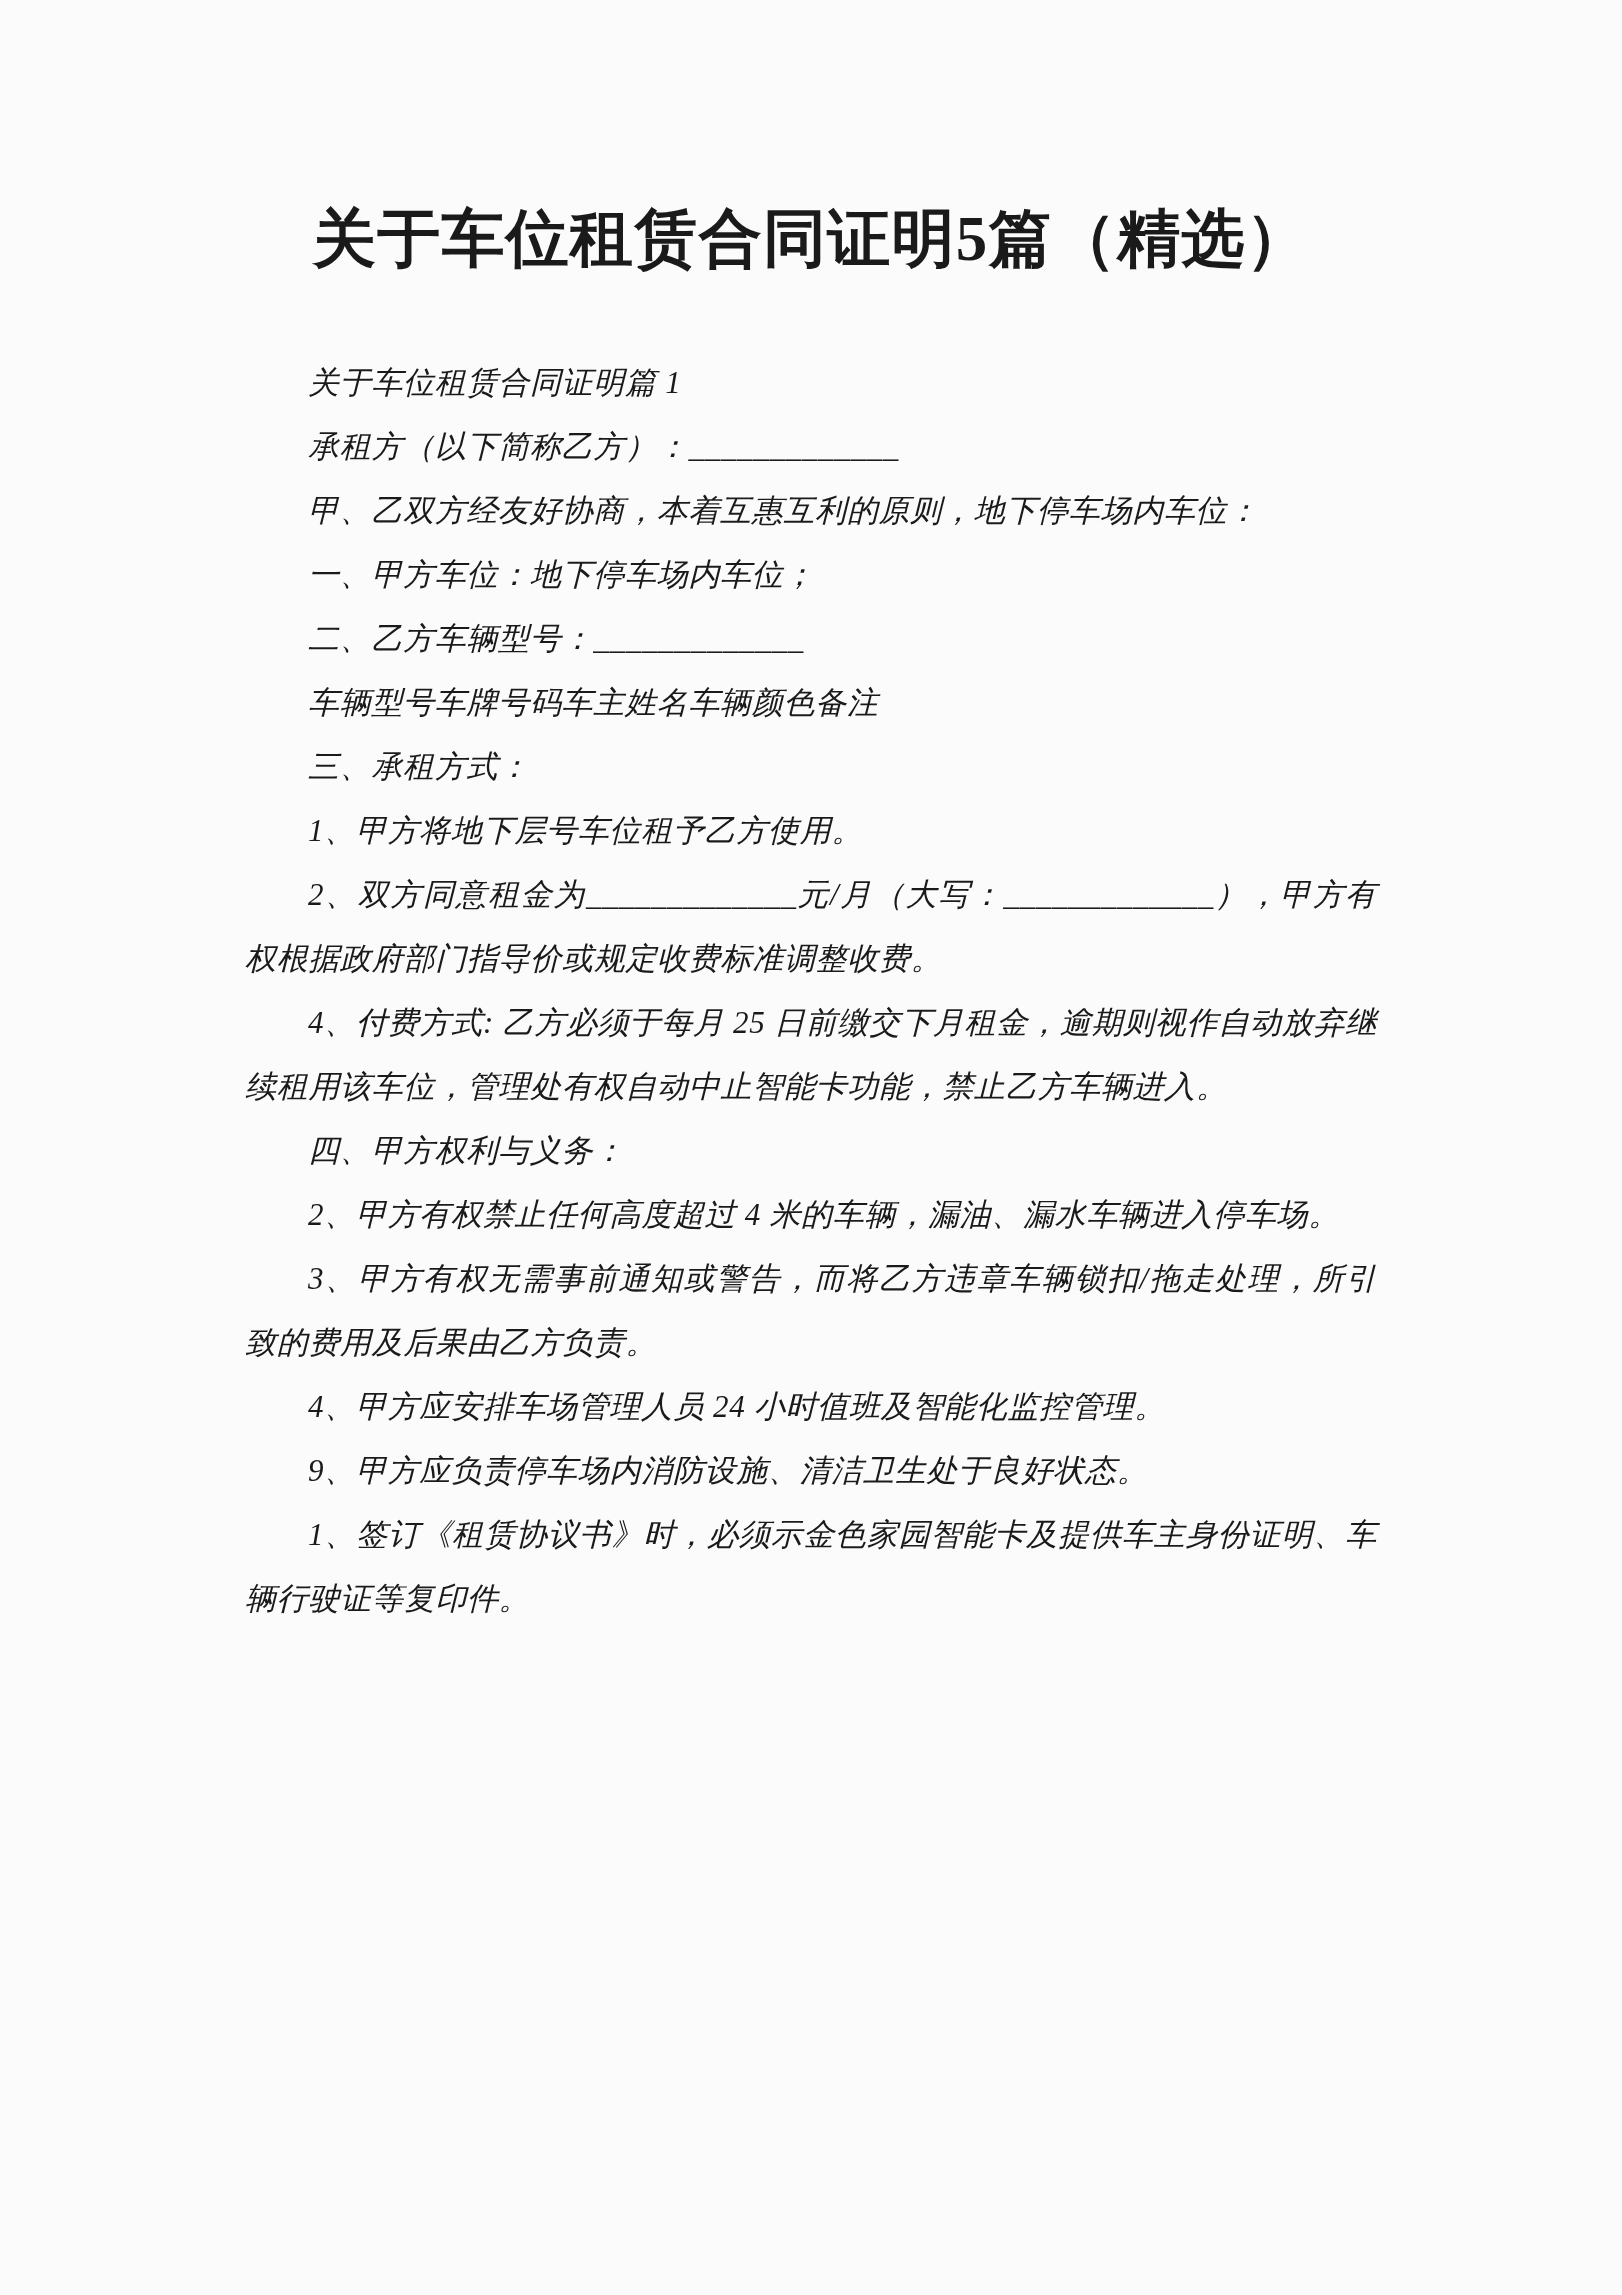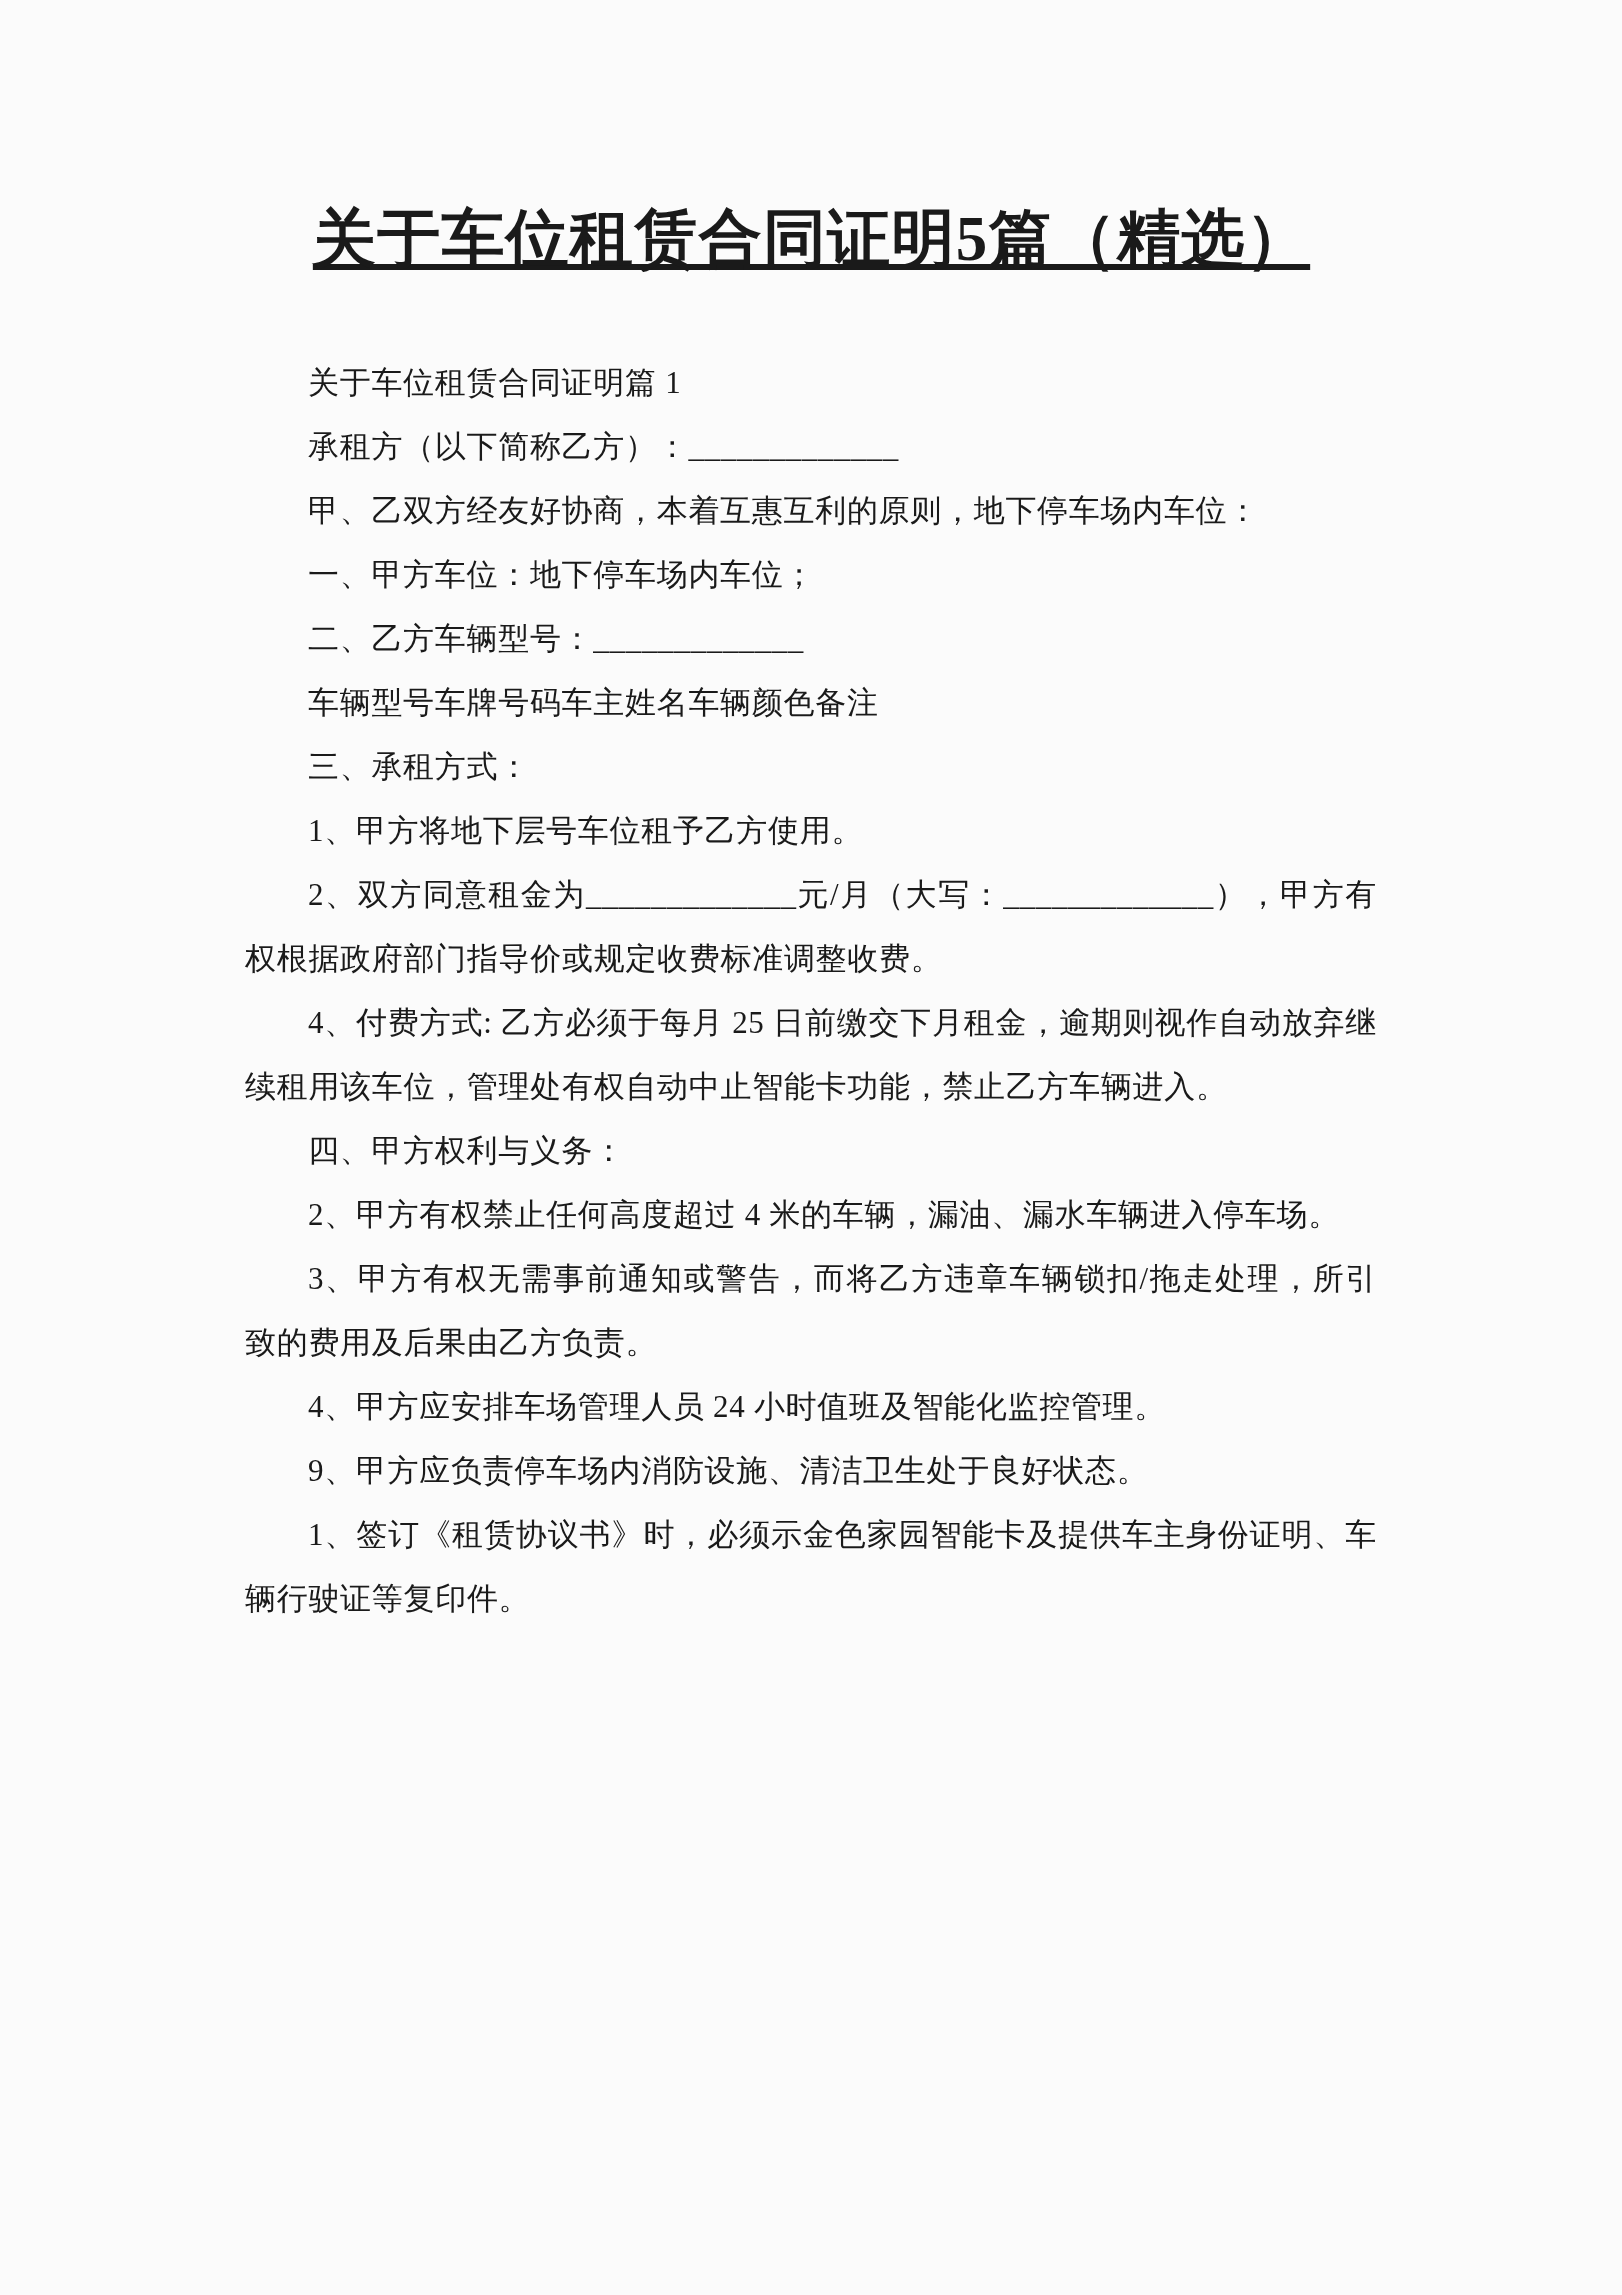--- a/index.html
+++ b/index.html
@@ -18,31 +18,31 @@
   .doc-title{
     position:absolute;
     left:0;right:0;
     top:193px;
     text-align:center;
     font-size:63px;
     line-height:92px;
     font-weight:bold;
     letter-spacing:1.3px;
     white-space:nowrap;
-    text-decoration:underline;
   }
   .doc-body{
     position:absolute;
     left:245px;
     top:351px;
     width:1132px;
     font-size:31px;
     line-height:64px;
     text-align:justify;
     letter-spacing:0.7px;
+    font-style:italic;
   }
   .doc-body p{
     margin:0;
     padding:0;
     text-indent:63px;
   }
 </style>
 </head>
 <body>
 

